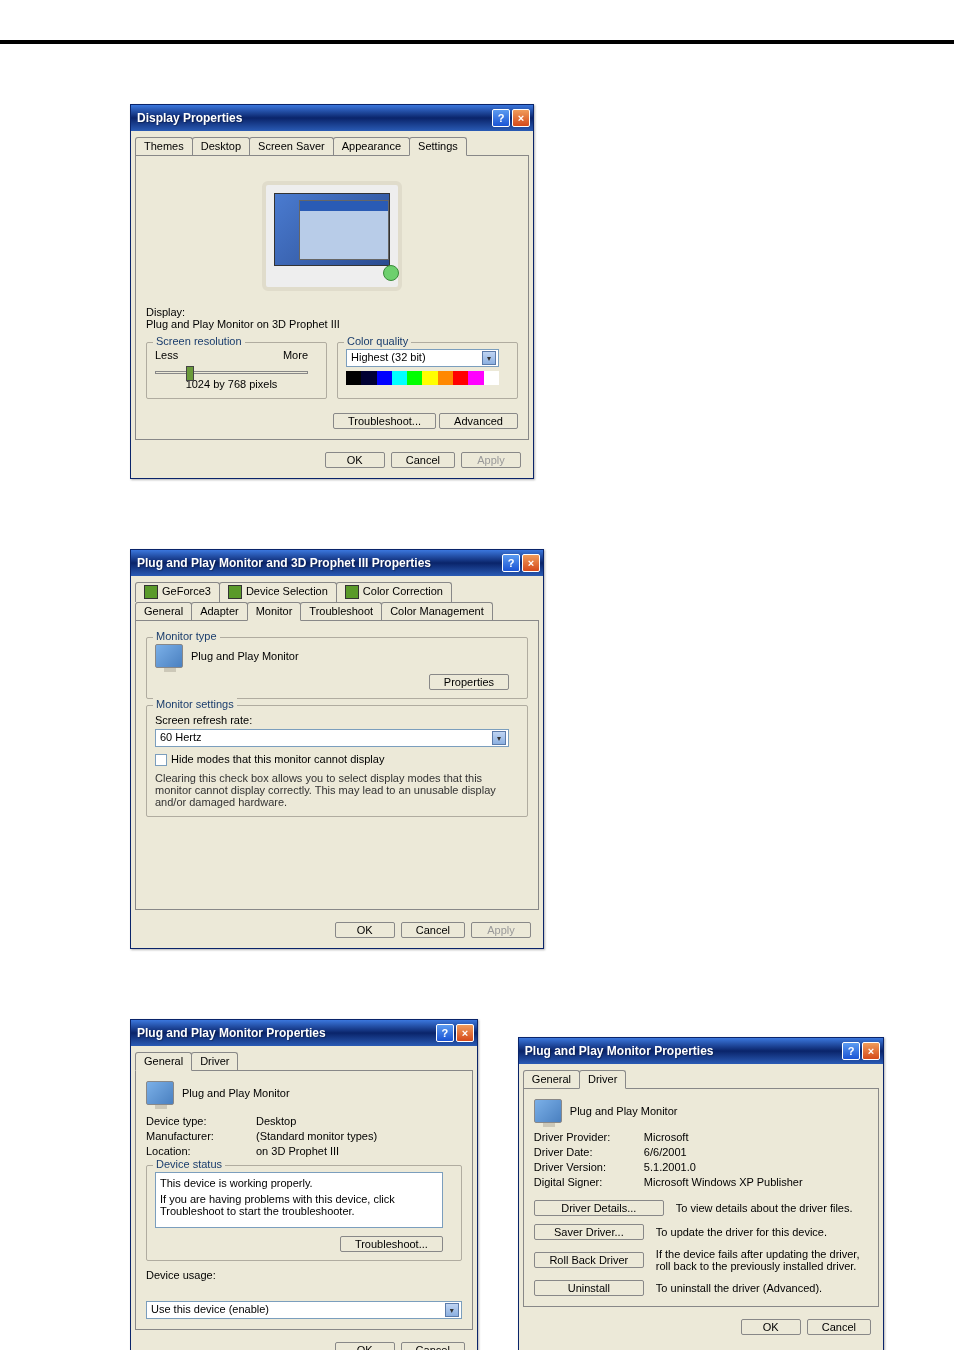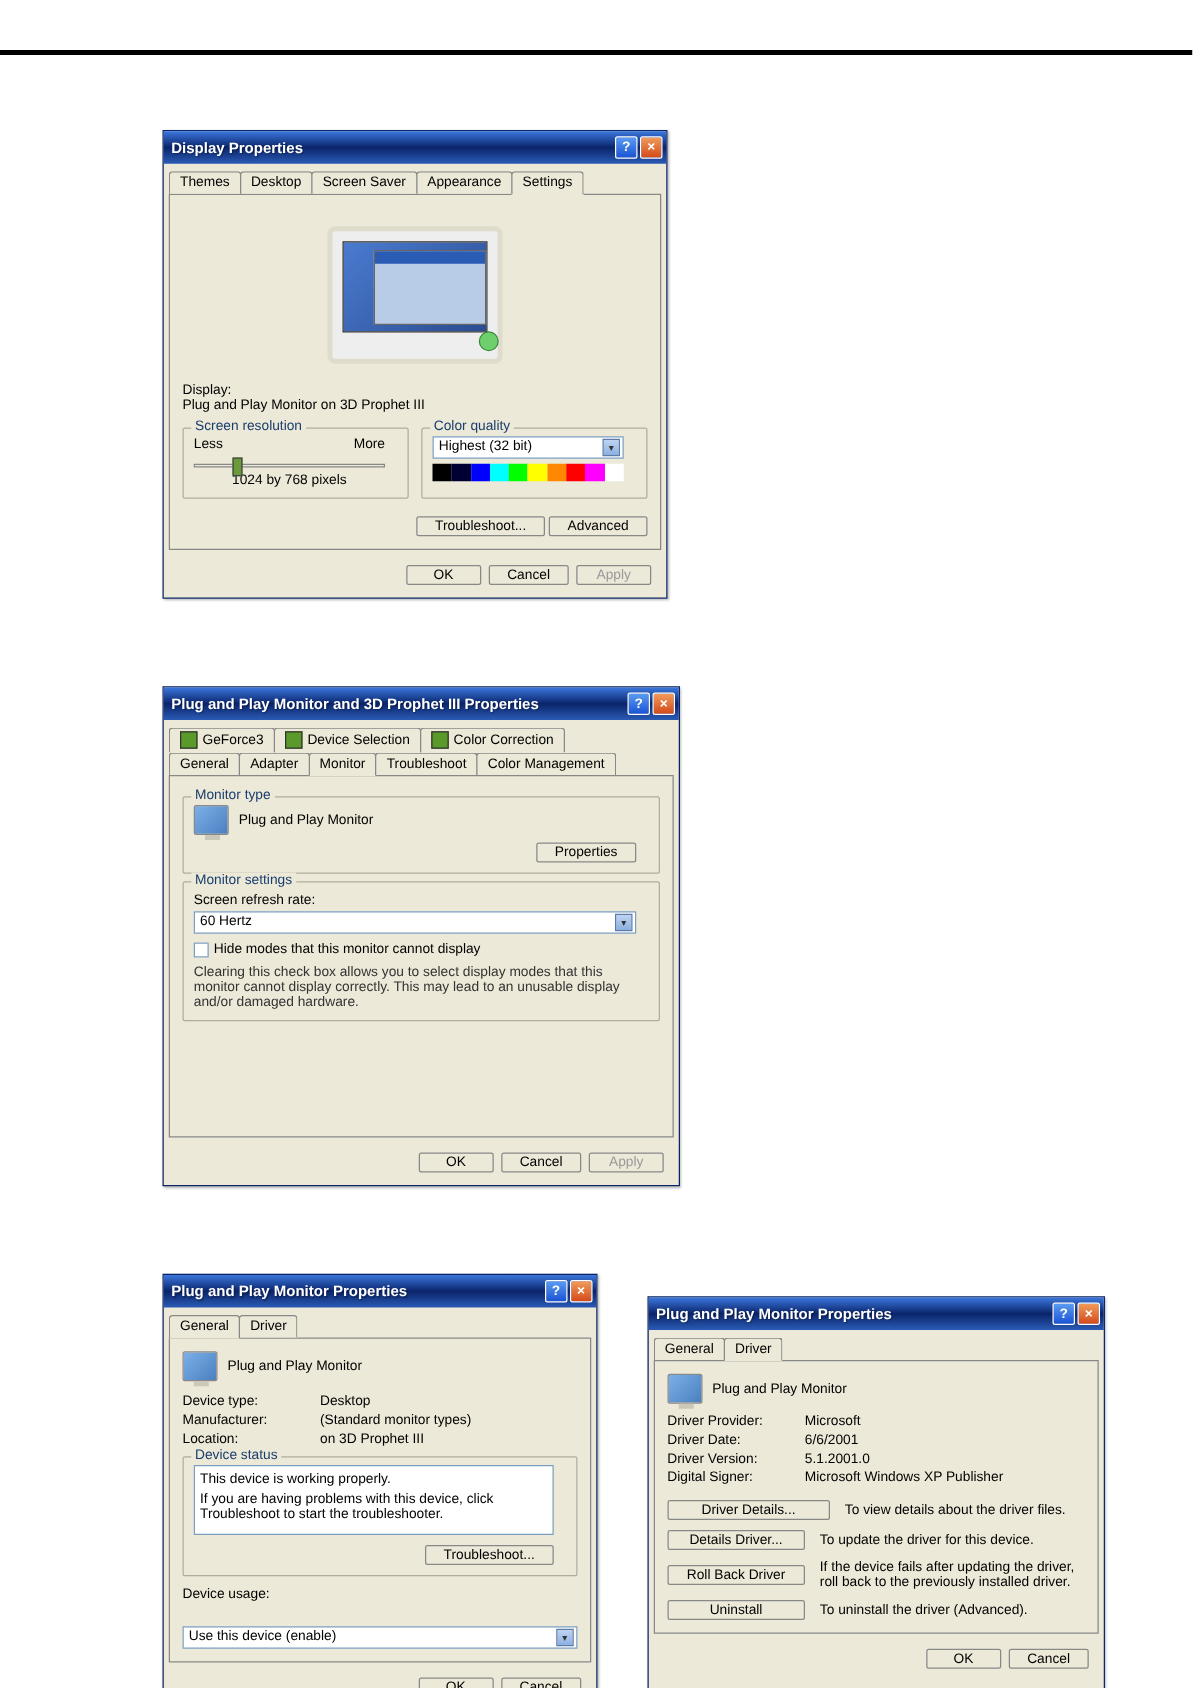--- a/index.html
+++ b/index.html
@@ -378,21 +378,21 @@
         <div class="kv">
             <span class="k">Digital Signer:</span>
             <span>Microsoft Windows XP Publisher</span>
           </div>
 
         <div style="display:flex;align-items:center;gap:12px;margin-top:12px;">
           <span class="btn" style="width:130px;">Driver Details...</span>
           <span style="flex:1">To view details about the driver files.</span>
         </div>
         <div style="display:flex;align-items:center;gap:12px;margin-top:8px;">
-          <span class="btn" style="width:110px;">Details Driver...</span>
+          <span class="btn" style="width:110px;">Saver Driver...</span>
           <span style="flex:1">To update the driver for this device.</span>
         </div>
         <div style="display:flex;align-items:center;gap:12px;margin-top:8px;">
           <span class="btn" style="width:110px;">Roll Back Driver</span>
           <span style="flex:1">If the device fails after updating the driver, roll back to the previously installed driver.</span>
         </div>
         <div style="display:flex;align-items:center;gap:12px;margin-top:8px;">
           <span class="btn" style="width:110px;">Uninstall</span>
           <span style="flex:1">To uninstall the driver (Advanced).</span>
         </div>

